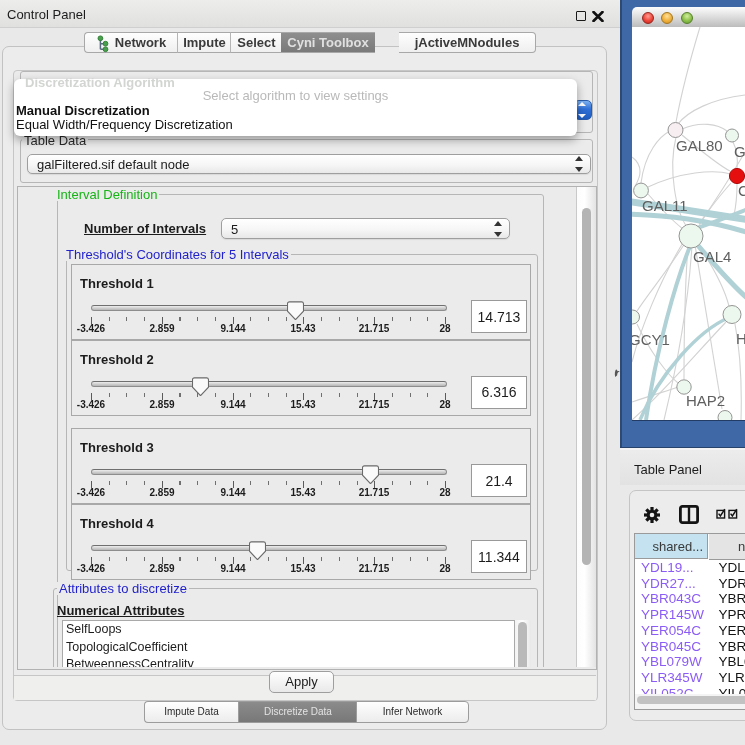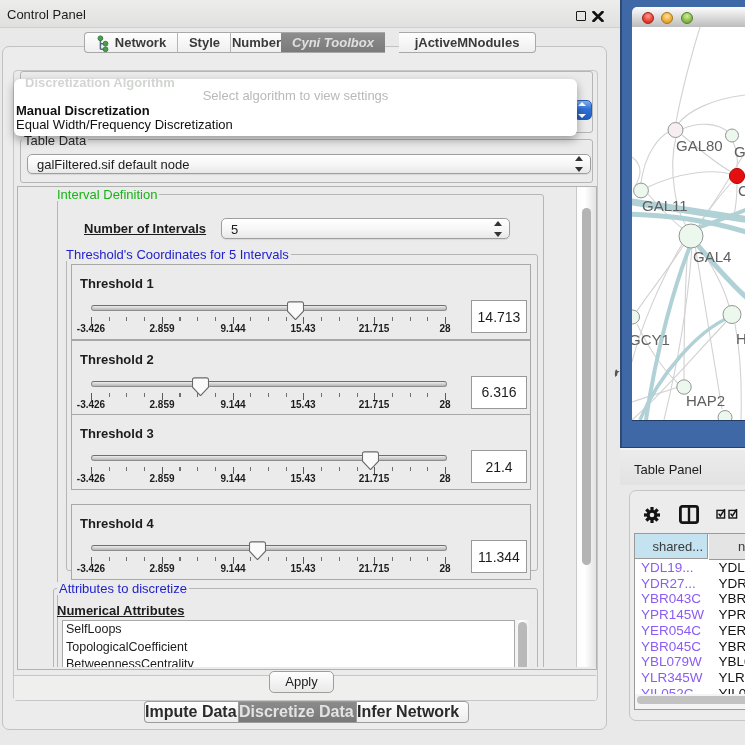--- a/index.html
+++ b/index.html
@@ -18,21 +18,21 @@
 .trow{position:absolute;left:53px;width:458px;height:74px;border:1px solid #a8a8a8;background:#ebebeb;}
 .trow .tl{position:absolute;left:8px;top:11px;font-size:13px;font-weight:bold;color:#1c1c1c;}
 .track{position:absolute;left:19px;top:40px;width:354px;height:4px;border-radius:3px;border:1px solid #8d8d8d;border-top-color:#6f6f6f;background:linear-gradient(#ededed,#b5b5b5);}
 .thumb{position:absolute;top:36px;width:17px;height:19px;}
 .minor{position:absolute;left:19px;top:52px;width:356px;height:4px;background:repeating-linear-gradient(90deg,#6f6f6f 0 1px,transparent 1px 17.7px);}
 .major{position:absolute;left:19px;top:52px;width:356px;height:7px;background:repeating-linear-gradient(90deg,#5a5a5a 0 1px,transparent 1px 70.8px);}
 .tlab{position:absolute;top:58px;font-size:10px;font-weight:bold;color:#1c1c1c;transform:translateX(-50%);text-align:center;}
 .vbox{position:absolute;left:399px;top:35px;width:54px;height:31px;background:#fff;border:1px solid #999;}
 .vbox span{position:absolute;left:0;right:0;top:50%;transform:translateY(-50%);text-align:center;font-size:14px;color:#1c1c1c;}
 
-.seg{position:absolute;top:701px;height:20px;border:1px solid #9c9c9c;border-right:none;background:linear-gradient(#fefefe,#ececec);font-size:16px;font-weight:bold;color:#2a2a2a;text-align:left;line-height:20px;}
+.seg{position:absolute;top:701px;height:20px;border:1px solid #9c9c9c;border-right:none;background:linear-gradient(#fefefe,#ececec);font-size:10px;font-weight:normal;color:#2a2a2a;text-align:center;line-height:20px;}
 .seg.dark{background:linear-gradient(#8b8b8b,#787878);color:#e3e3e3;}
 
 .ttab{position:absolute;top:32px;height:19px;border-top:1px solid #a8a8a8;border-bottom:1px solid #a8a8a8;background:linear-gradient(#fefefe,#efefef);font-size:13px;font-weight:bold;color:#3a3a3a;text-align:center;line-height:19px;}
 .ttab.dark{background:linear-gradient(#8e8e8e,#7a7a7a);color:#e0e0e0;}
 .sepl{border-left:1px solid #b5b5b5;}
 </style></head>
 <body>
 <div id="root">
 
 <div class="abs" style="left:0;top:0;width:620px;height:27px;background:linear-gradient(#ededec,#e0e0df);border-bottom:1px solid #cfcfcf;"></div>
@@ -49,23 +49,23 @@
 
 <div class="ttab" style="left:84px;width:93px;border-left:1px solid #a8a8a8;border-radius:4px 0 0 4px;">
   <span style="padding-left:18px;">Network</span>
   <svg class="abs" style="left:11px;top:2px;" width="14" height="18" viewBox="0 0 14 18">
     <path d="M4.4,3.3 V14.3 M4.4,8.7 H9.5 M4.4,14.3 H9.5" stroke="#5a6a80" stroke-width="1.5" fill="none"></path>
     <circle cx="4.4" cy="3.3" r="2.4" fill="#47a04b" stroke="#2e7a33" stroke-width="0.9"></circle>
     <circle cx="9.5" cy="8.7" r="2.4" fill="#47a04b" stroke="#2e7a33" stroke-width="0.9"></circle>
     <circle cx="9.5" cy="14.3" r="2.4" fill="#47a04b" stroke="#2e7a33" stroke-width="0.9"></circle>
   </svg>
 </div>
-<div class="ttab sepl" style="left:177px;width:53px;">Style</div>
-<div class="ttab sepl" style="left:230px;width:51px;">Number</div>
-<div class="ttab dark" style="left:281px;width:104px;font-style:italic;">Cyni Toolbox</div>
+<div class="ttab sepl" style="left:177px;width:53px;">Impute</div>
+<div class="ttab sepl" style="left:230px;width:51px;">Select</div>
+<div class="ttab dark" style="left:281px;width:94px;">Cyni Toolbox</div>
 <div class="ttab" style="left:399px;width:136px;border-right:1px solid #a8a8a8;border-radius:0 4px 4px 0;">jActiveMNodules</div>
 
 <div class="grp" style="left:20px;top:71px;width:571px;height:60px;"></div>
 
 <div class="abs" style="left:574px;top:100px;width:16px;height:18px;border-radius:5px;background:linear-gradient(#7db1f2,#2f6fd6 45%,#1f5cc0);border:1px solid #2a5cab;">
   <span style="position:absolute;left:3px;top:1px;border-left:4px solid transparent;border-right:4px solid transparent;border-bottom:4px solid #fff;width:0;"></span>
   <span style="position:absolute;left:3px;bottom:1px;border-left:4px solid transparent;border-right:4px solid transparent;border-top:4px solid #fff;width:0;"></span>
 </div>
 
 <div class="grp" style="left:20px;top:139px;width:571px;height:42px;"></div>
@@ -119,21 +119,21 @@
   <span class="tlab" style="left:19px;">-3.426</span>
         <span class="tlab" style="left:90px;">2.859</span>
         <span class="tlab" style="left:161px;">9.144</span>
         <span class="tlab" style="left:231px;">15.43</span>
         <span class="tlab" style="left:302px;">21.715</span>
         <span class="tlab" style="left:373px;">28</span>
   <div class="vbox">
           <span>6.316</span>
         </div>
 </div>
-<div class="trow" style="top:227px;">
+<div class="trow" style="top:241px;">
   <div class="tl">Threshold 3</div>
   <div class="track"></div>
   <svg class="thumb" style="left:290px;" width="17" height="19" viewBox="0 0 17 19">
           <path d="M2.4,0.9 h12.2 a1.9,1.9 0 0 1 1.9,1.9 v7.4 L8.5,18.7 L0.5,10.2 V2.8 a1.9,1.9 0 0 1 1.9,-1.9 Z" fill="#fafafa" stroke="#6a6a6a" stroke-width="1.1"></path>
         </svg>
   <div class="minor"></div>
         <div class="major"></div>
   <span class="tlab" style="left:19px;">-3.426</span>
         <span class="tlab" style="left:90px;">2.859</span>
         <span class="tlab" style="left:161px;">9.144</span>

